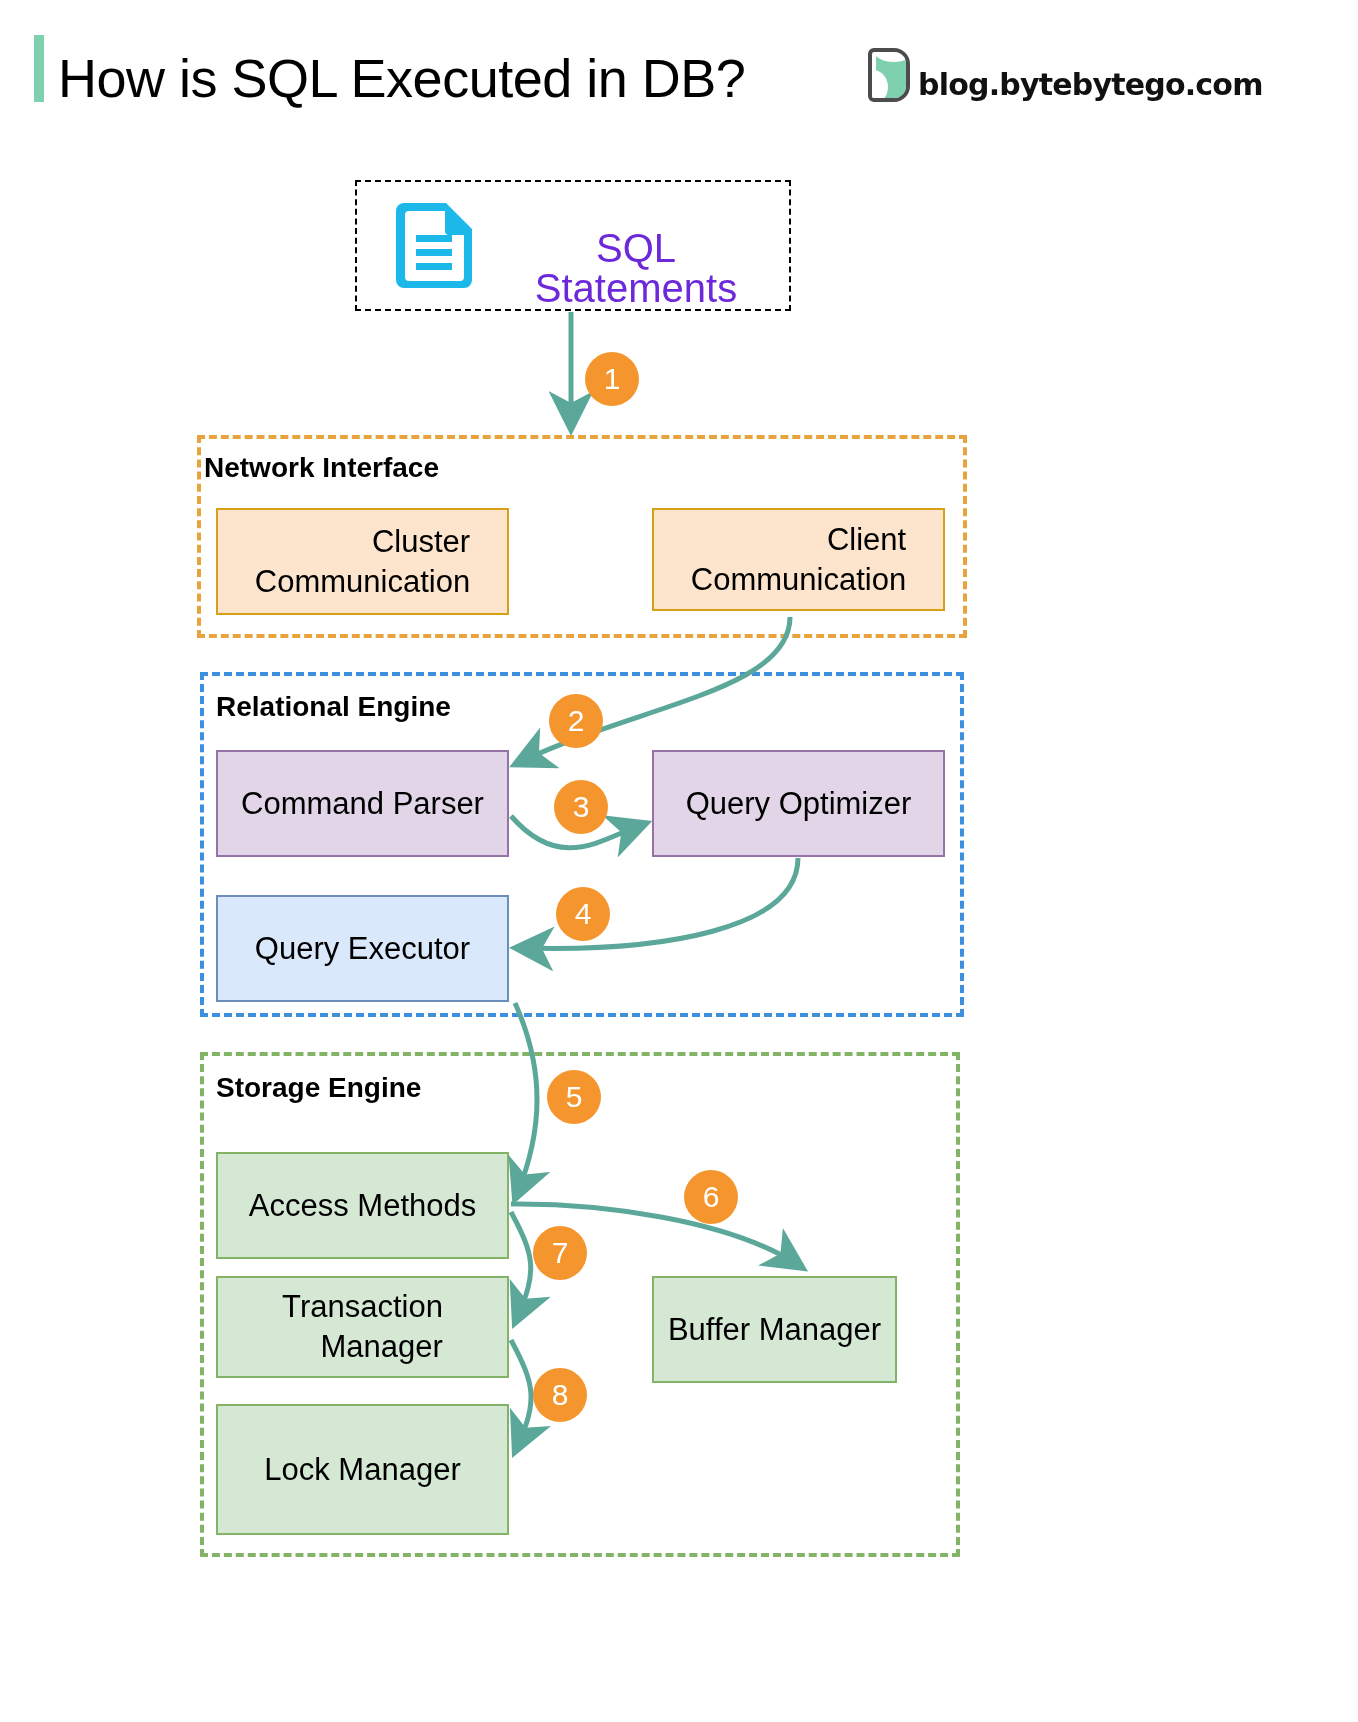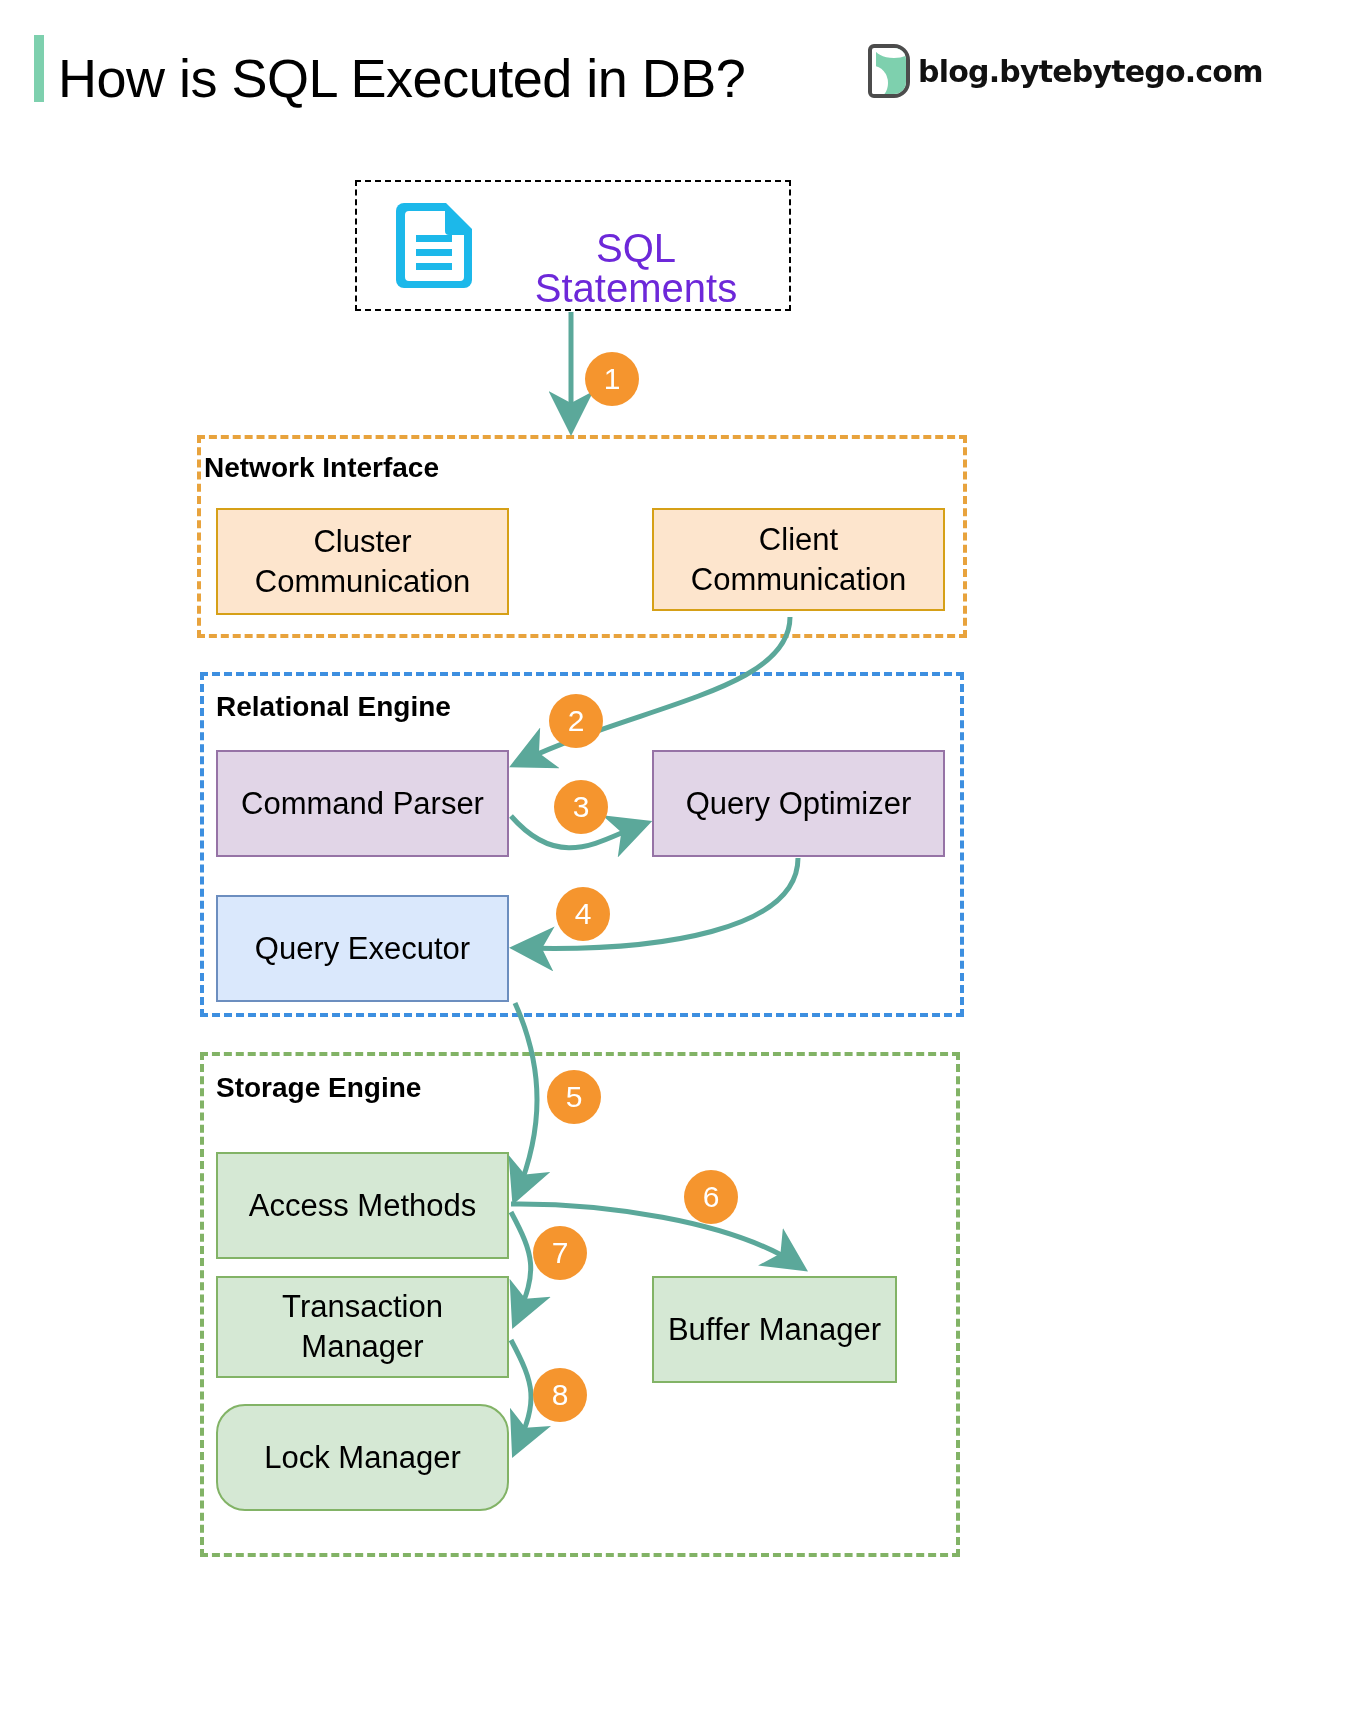--- a/index.html
+++ b/index.html
@@ -15,21 +15,21 @@
   #header { position: absolute; left: 0; top: 0; width: 1358px; height: 130px; }
   #title-accent-bar {
     position: absolute; left: 34px; top: 35px;
     width: 10px; height: 67px; background: #7ED0AE;
   }
   #page-title {
     position: absolute; left: 58px; top: 44px;
     font-size: 54px; line-height: 68px; font-weight: 400;
     color: #000; letter-spacing: -0.5px; white-space: nowrap;
   }
-  #brand { position: absolute; left: 868px; top: 40px; height: 62px; display: flex; align-items: center; }
+  #brand { position: absolute; left: 868px; top: 40px; height: 62px; display: flex; align-items: flex-end; }
   #brand-logo {
     position: relative; width: 42px; height: 54px;
     border: 4px solid #4C4C4C;
     border-radius: 6px 16px 16px 6px;
     background: #fff; overflow: hidden; flex: none;
   }
   #brand-logo .leaf {
     position: absolute; left: 4px; top: -4px; width: 34px; height: 58px;
     background: #7ED0AE;
     border-radius: 0 14px 14px 0;
@@ -45,21 +45,21 @@
   #brand-text {
     margin-left: 8px; font-size: 30px; font-weight: 700; color: #111;
     letter-spacing: -0.8px; white-space: nowrap;
     font-family: "DejaVu Sans", sans-serif;
   }
 
   
   .node {
     position: absolute;
     display: flex; align-items: center; justify-content: center;
-    text-align: center;
+    text-align: right;
     font-size: 31px; color: #000; line-height: 40px;
     white-space: pre-line;
   }
   .dashgroup { position: absolute; }
   .group-label {
     position: absolute;
     font-size: 28px; font-weight: 700; color: #000; white-space: nowrap;
   }
 
   
@@ -97,21 +97,21 @@
 
   
   #storage-engine-group {
     left: 200px; top: 1052px; width: 760px; height: 505px;
     border: 4px dashed #82B366; background: transparent;
   }
   #storage-engine-label { left: 216px; top: 1072px; }
   .node-green { background: #D5E8D4; border: 2px solid #82B366; }
   #access-methods { left: 216px; top: 1152px; width: 293px; height: 107px; }
   #transaction-manager { left: 216px; top: 1276px; width: 293px; height: 102px; }
-  #lock-manager { left: 216px; top: 1404px; width: 293px; height: 107px; border-radius: 29px; }
+  #lock-manager { left: 216px; top: 1404px; width: 293px; height: 131px; }
   #buffer-manager { left: 652px; top: 1276px; width: 245px; height: 107px; }
 
   
   #arrows { position: absolute; left: 0; top: 0; width: 1358px; height: 1722px; pointer-events: none; }
 
   
   .badge {
     position: absolute;
     width: 54px; height: 54px; border-radius: 50%;
     background: #F5952E;

